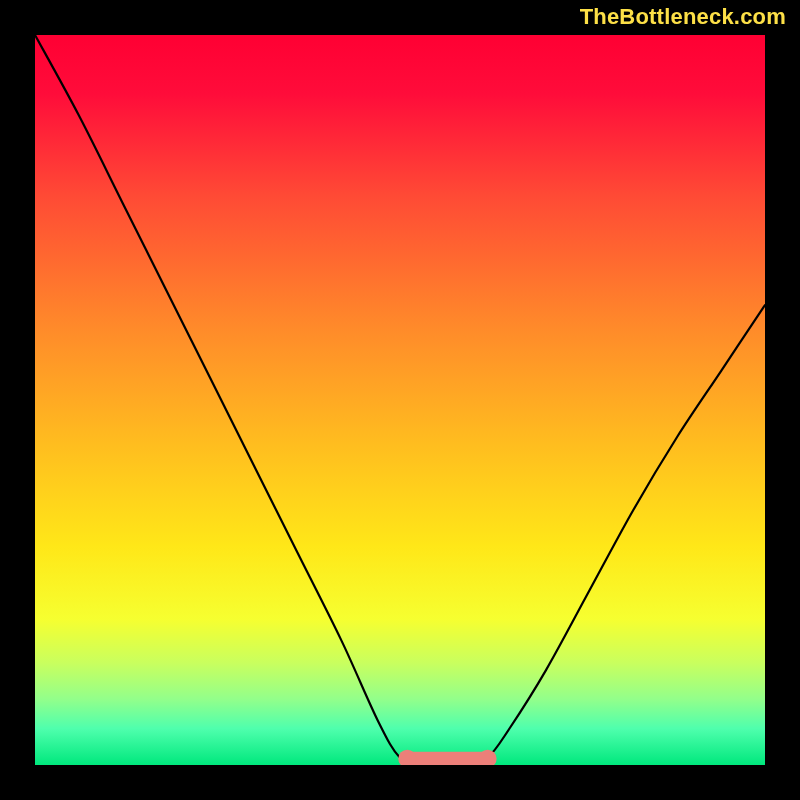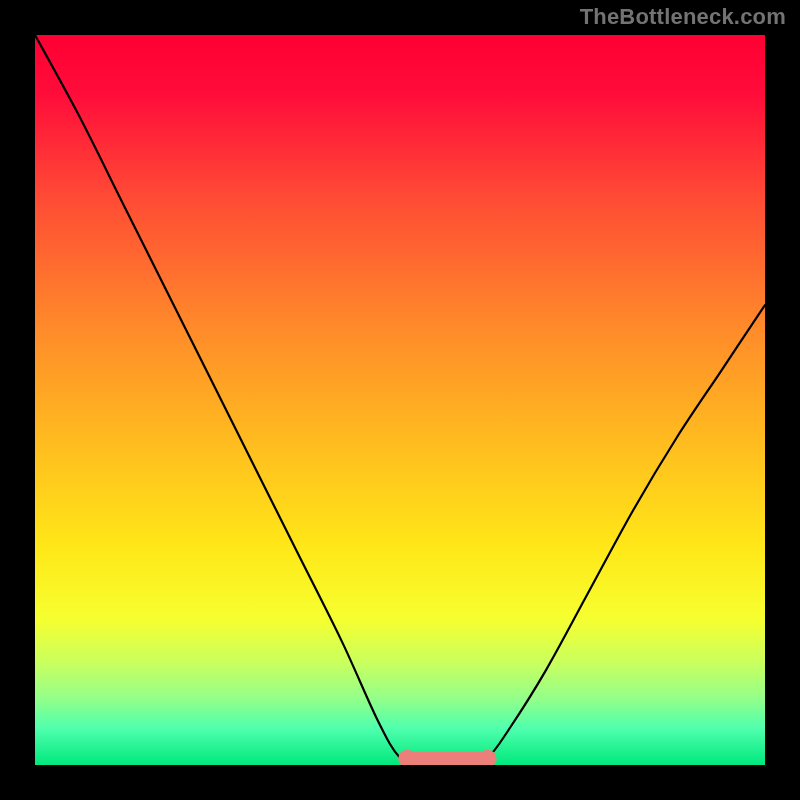--- a/index.html
+++ b/index.html
@@ -20,21 +20,21 @@
     left: 0;
     top: 0;
   }
   .watermark {
     position: absolute;
     top: 4px;
     right: 14px;
     font-family: Arial, Helvetica, sans-serif;
     font-size: 22px;
     font-weight: 600;
-    color: #737373;
+    color: #fde047;
     letter-spacing: 0.2px;
     user-select: none;
   }
 </style>
 </head>
 <body>
 
 <div class="stage">
   <svg class="plot" width="800" height="800" viewBox="0 0 800 800">
     <defs>

